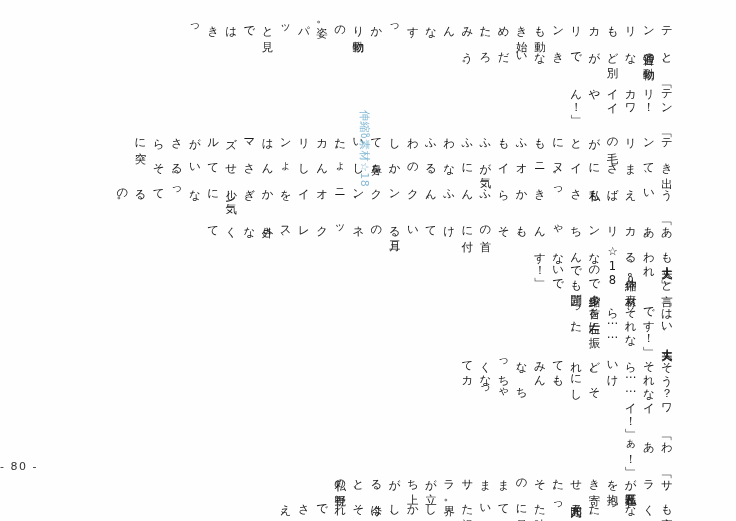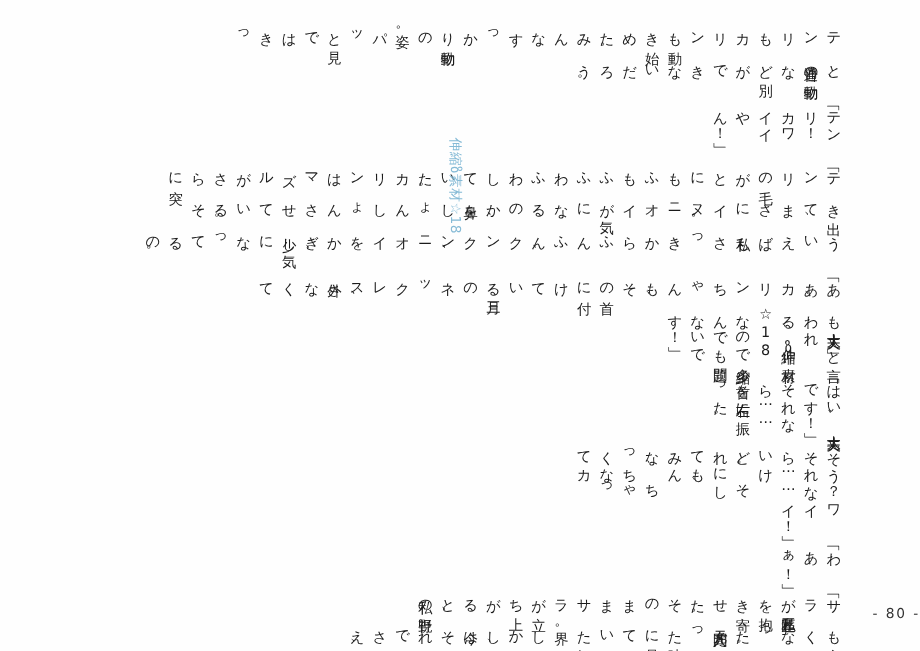--- a/index.html
+++ b/index.html
@@ -60,22 +60,22 @@
     letter-spacing: 0.5px;
     white-space: nowrap;
     transform: rotate(90deg);
     transform-origin: left top;
     opacity: 0.95;
   }
   #page-number {
     position: absolute;
     left: 0;
     right: 0;
-    bottom: 24px;
-    text-align: right;
+    bottom: 48px;
+    text-align: left;
     font-size: 11px;
     color: #333;
     font-family: "DejaVu Sans", sans-serif;
     letter-spacing: 1.5px;
   }
 </style>
 </head>
 <body>
 
 <div id="page">

